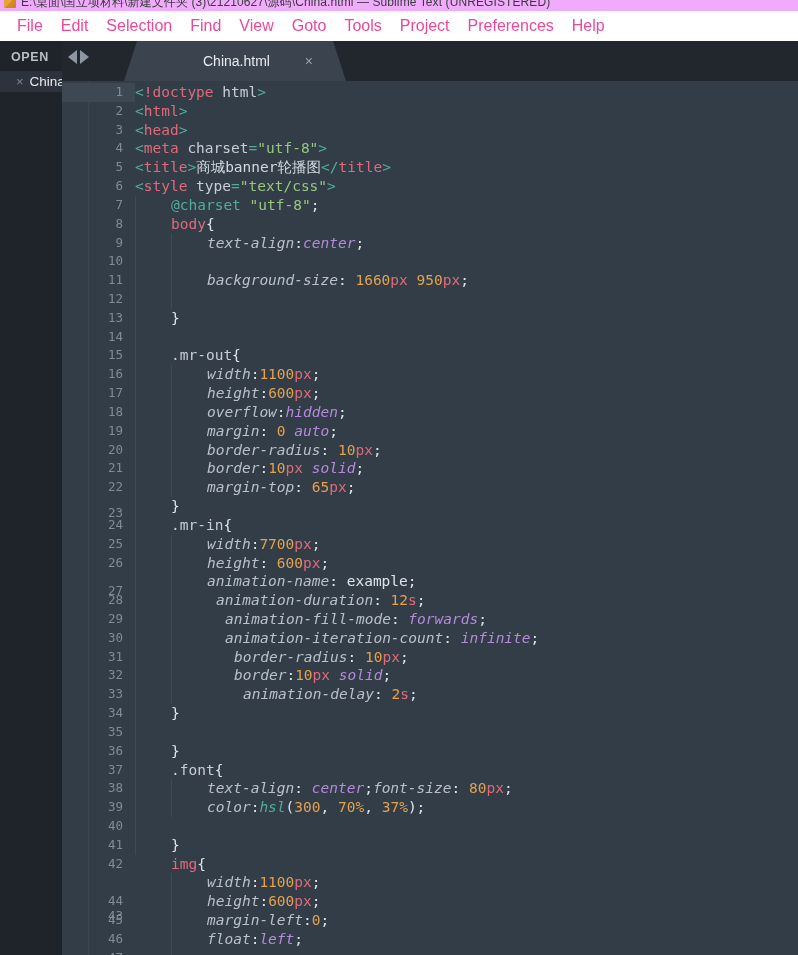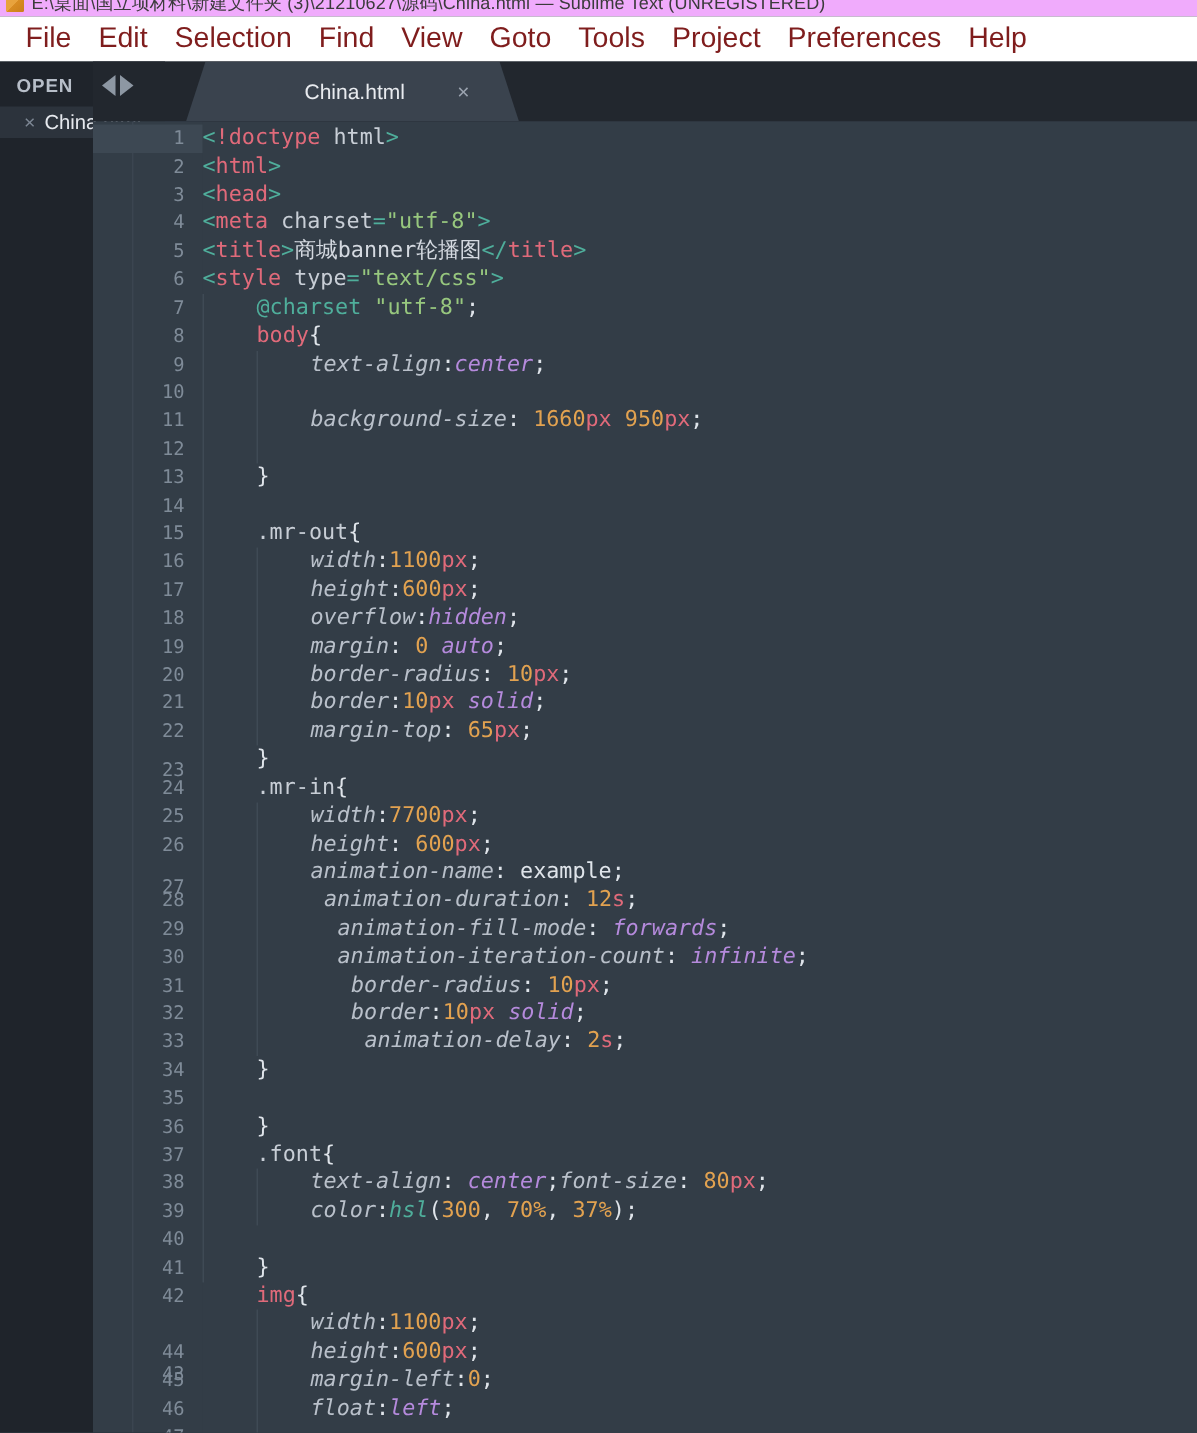--- a/index.html
+++ b/index.html
@@ -50,22 +50,22 @@
     left: 0; top: 11px;
     width: 798px;
     height: 30px;
     background: #ffffff;
     display: flex;
     align-items: center;
     padding-left: 8px;
     box-sizing: border-box;
   }
   .menu-item {
-    font-size: 19px;
-    color: #7f1d1d;
+    font-size: 16px;
+    color: #ec4899;
     padding: 3px 9px;
     white-space: nowrap;
     cursor: default;
   }
 
   
   #sidebar {
     position: absolute;
     left: 0; top: 41px;
     width: 110px;

